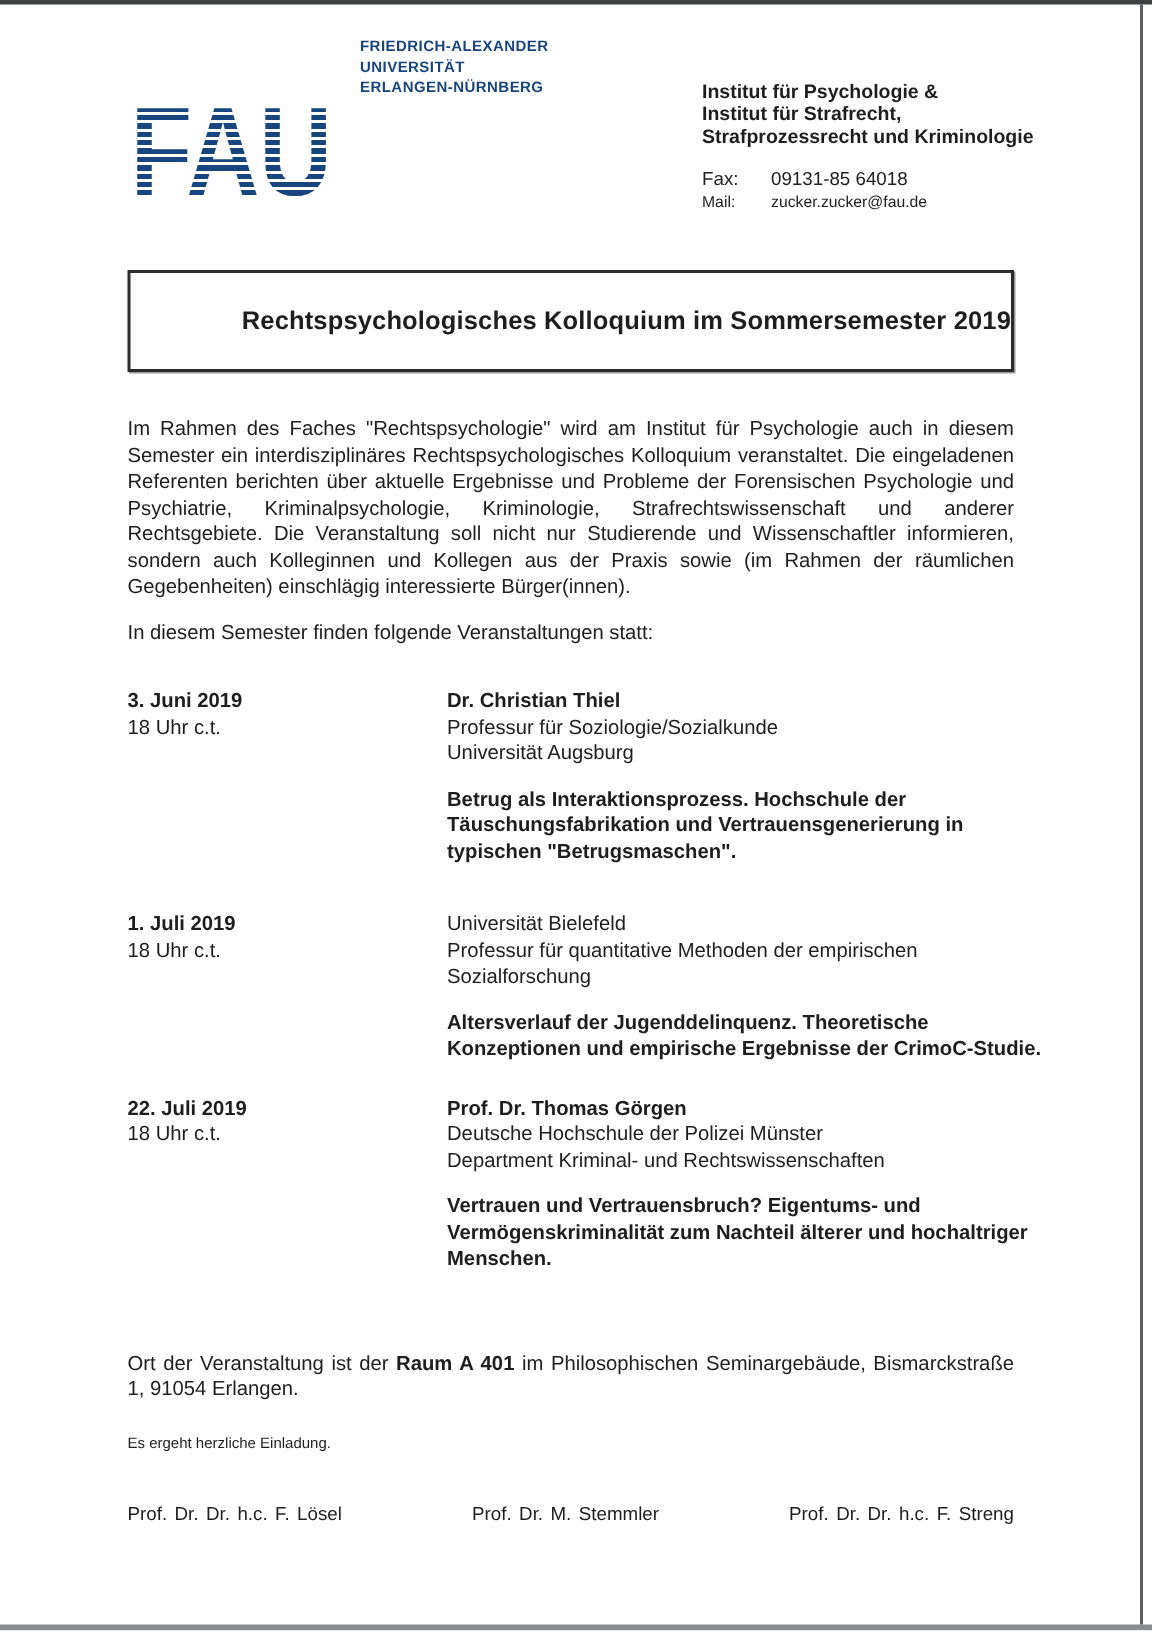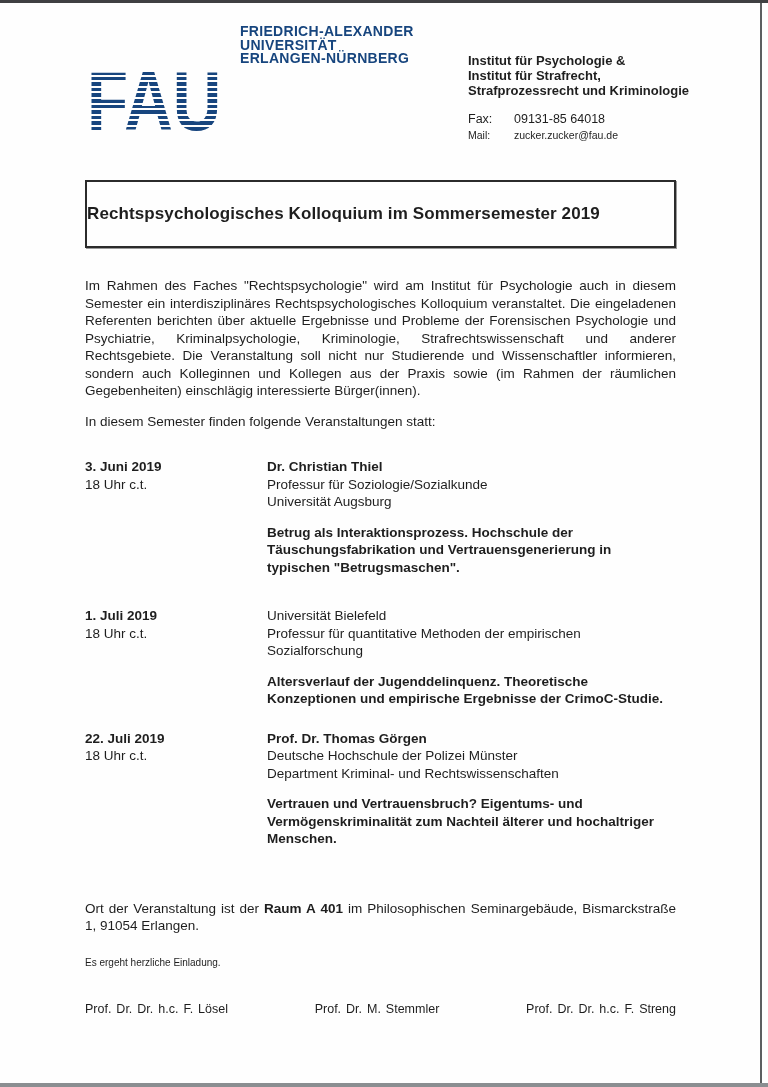--- a/index.html
+++ b/index.html
@@ -47,42 +47,42 @@
   }
   .fau-stripes {
     position: absolute;
     left: -4px; right: -60px; top: 1px; bottom: -2px;
     background: repeating-linear-gradient(to bottom,
       rgba(255,255,255,0) 0px, rgba(255,255,255,0) 3.6px,
       #fefefe 3.6px, #fefefe 5.6px);
   }
   .fau-caption {
     position: absolute; left: 155px; top: 25px;
-    font-weight: 700; font-size: 14px; line-height: 13.5px;
+    font-weight: 700; font-size: 10px; line-height: 13.5px;
     color: var(--fau-blue, #17457e);
     letter-spacing: 0.3px;
     white-space: nowrap;
   }
 
   .contact { position: absolute; left: 383px; top: 53px; width: 230px; }
   .contact-institutes { font-weight: 700; font-size: 13px; line-height: 15px; }
   .contact-rows { margin-top: 13px; }
   .contact-row { display: flex; font-size: 12.5px; line-height: 17px; }
   .contact-row .lbl { width: 46px; }
   .contact-row.small { font-size: 10.5px; line-height: 14px; }
   .contact-row.small .lbl { width: 46px; }
 
   
   .title-box {
     height: 68px;
     border: 2px solid #2b2b2b;
     box-shadow: 1px 1px 0 #9a9a9a;
     display: flex;
     align-items: center;
-    justify-content: flex-start;
+    justify-content: flex-end;
     text-align: center;
   }
   .title-box .title-text {
     font-weight: 700;
     font-size: 17px;
     letter-spacing: 0.1px;
   }
 
   
   .intro {
@@ -92,21 +92,21 @@
     text-align: justify;
   }
   .semester-line {
     margin-top: 13px;
     font-size: 13.5px;
     line-height: 17.5px;
   }
 
   
   .schedule { margin-top: 28px; }
-  .event { display: flex; font-size: 13.5px; line-height: 17.5px; }
+  .event { display: flex; font-size: 13.5px; line-height: 17.5px; gap: 31px; }
   .event + .event { margin-top: 31px; }
   .event.tight { margin-top: 22px; }
   .event-left { width: 182px; flex: 0 0 182px; }
   .event-right { width: 400px; flex: 0 0 400px; }
   .bold { font-weight: 700; }
   .talk-title { font-weight: 700; margin-top: 13px; }
 
   
   .location {
     margin-top: 52px;

